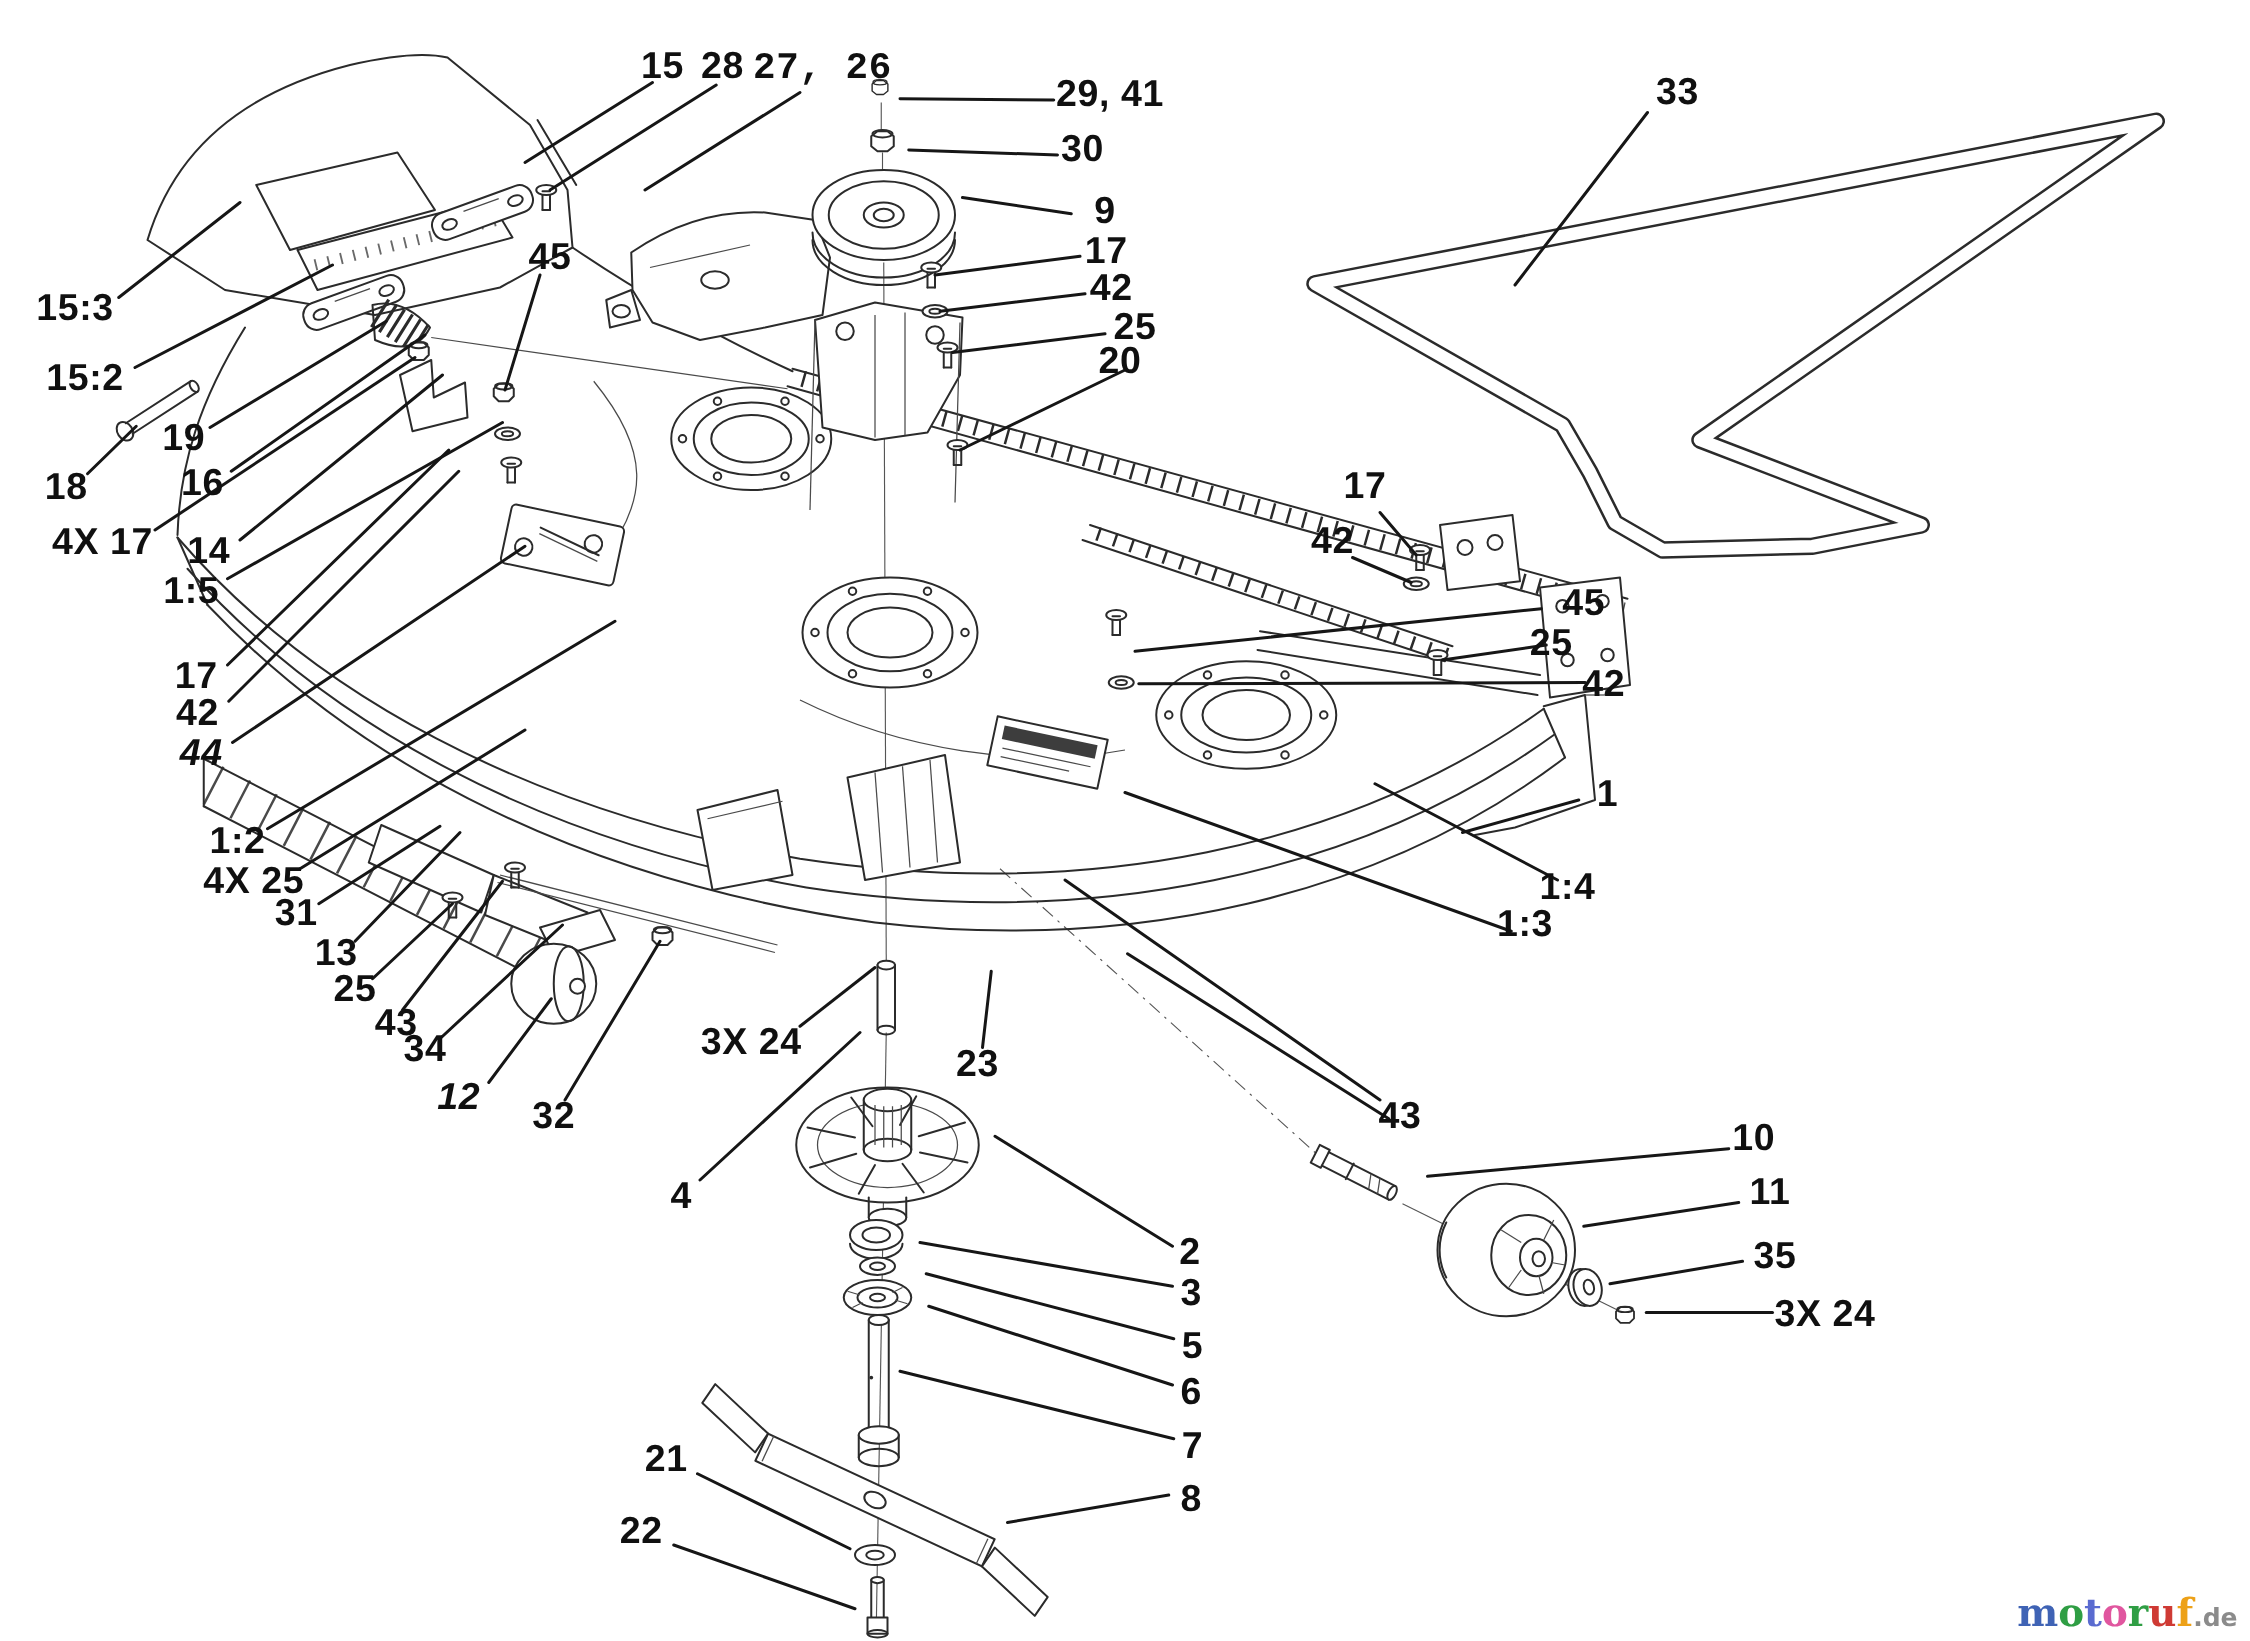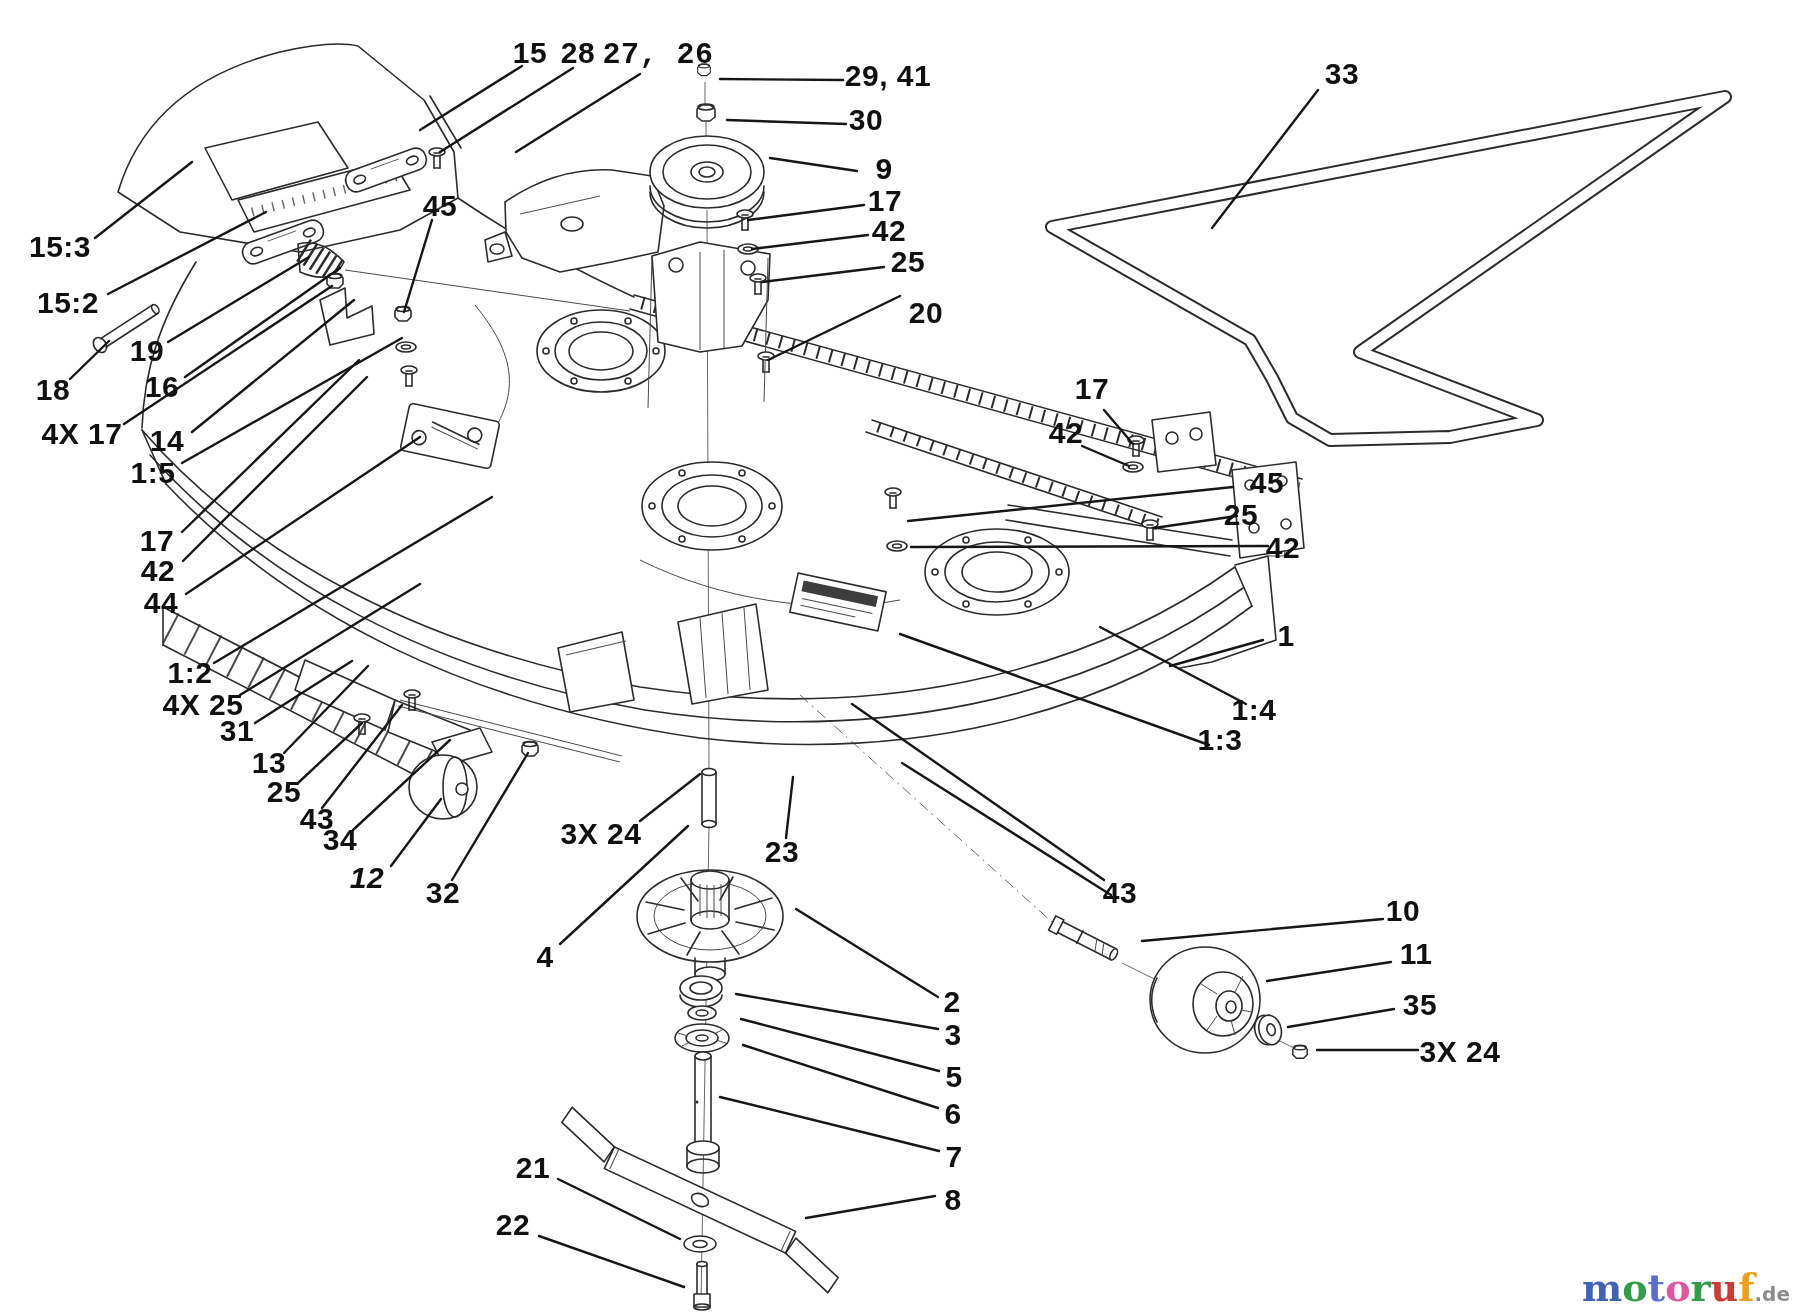--- a/index.html
+++ b/index.html
@@ -8,21 +8,21 @@
   #drawing{position:absolute;left:0;top:0;}
   .ln{fill:none;stroke:#2b2b2b;stroke-width:1.6;stroke-linejoin:round;stroke-linecap:round;}
   .lt{fill:none;stroke:#4a4a4a;stroke-width:1;stroke-linejoin:round;}
   .wf{fill:#ffffff;stroke:#2b2b2b;stroke-width:1.6;stroke-linejoin:round;}
   .ldr{stroke:#161616;stroke-width:2.4;stroke-linecap:round;}
   .hatch{stroke:#2b2b2b;}
   .axis{stroke:#555;stroke-width:0.9;}
   .plabel{position:absolute;transform:translate(-50%,-50%);
           font-weight:700;font-size:30px;color:#101010;letter-spacing:.5px;white-space:nowrap;}
   #wm{position:absolute;right:10px;bottom:6px;user-select:none;}
-  #wm .big{font-family:"DejaVu Serif",serif;font-weight:700;font-size:38px;line-height:1;}
+  #wm .big{font-family:"DejaVu Serif",serif;font-weight:700;font-size:31px;line-height:1;}
   #wm .de{font-family:"DejaVu Sans",sans-serif;font-weight:700;font-size:20px;}
 </style>
 </head>
 <body>
 
 <div id="stage">
 
   <svg id="drawing" width="1800" height="1313" viewBox="0 0 1800 1313">
 
     <g>
@@ -440,34 +440,34 @@
   <div id="labels">
       <div class="plabel" style="left: 530px; top: 53px; color: rgb(16, 16, 16);">15</div>
       <div class="plabel" style="left: 578px; top: 53px; color: rgb(16, 16, 16);">28</div>
       <div class="plabel" style="left: 658px; top: 55px; color: rgb(16, 16, 16); font-family: Liberation Mono, monospace;">27, 26</div>
       <div class="plabel" style="left: 888px; top: 76px; color: rgb(16, 16, 16);">29, 41</div>
       <div class="plabel" style="left: 866px; top: 120px; color: rgb(16, 16, 16);">30</div>
       <div class="plabel" style="left: 884px; top: 169px; color: rgb(16, 16, 16);">9</div>
       <div class="plabel" style="left: 885px; top: 201px; color: rgb(16, 16, 16);">17</div>
       <div class="plabel" style="left: 889px; top: 231px; color: rgb(16, 16, 16);">42</div>
       <div class="plabel" style="left: 908px; top: 262px; color: rgb(16, 16, 16);">25</div>
-      <div class="plabel" style="left: 926px; top: 289px; color: rgb(16, 16, 16); margin-top: 24px;">20</div>
+      <div class="plabel" style="left: 896px; top: 289px; color: rgb(16, 16, 16);">20</div>
       <div class="plabel" style="left: 1342px; top: 74px; color: rgb(16, 16, 16); text-align: center;">33</div>
       <div class="plabel" style="left: 440px; top: 206px; color: rgb(16, 16, 16);">45</div>
       <div class="plabel" style="left: 60px; top: 247px; color: rgb(16, 16, 16);">15:3</div>
       <div class="plabel" style="left: 68px; top: 303px; color: rgb(16, 16, 16);">15:2</div>
       <div class="plabel" style="left: 147px; top: 351px; color: rgb(16, 16, 16);">19</div>
       <div class="plabel" style="left: 162px; top: 387px; color: rgb(16, 16, 16);">16</div>
       <div class="plabel" style="left: 53px; top: 390px; color: rgb(16, 16, 16);">18</div>
       <div class="plabel" style="left: 82px; top: 434px; color: rgb(16, 16, 16);">4X 17</div>
       <div class="plabel" style="left: 167px; top: 441px; color: rgb(16, 16, 16);">14</div>
       <div class="plabel" style="left: 153px; top: 473px; color: rgb(16, 16, 16);">1:5</div>
       <div class="plabel" style="left: 157px; top: 541px; color: rgb(16, 16, 16);">17</div>
       <div class="plabel" style="left: 158px; top: 571px; color: rgb(16, 16, 16);">42</div>
-      <div class="plabel" style="left: 161px; top: 603px; color: rgb(16, 16, 16);">44</div>
+      <div class="plabel" style="left: 161px; top: 603px; color: rgb(16, 16, 16); font-style: italic;">44</div>
       <div class="plabel" style="left: 190px; top: 673px; color: rgb(16, 16, 16);">1:2</div>
       <div class="plabel" style="left: 188px; top: 705px; color: rgb(16, 16, 16); margin-left: 15px;">4X 25</div>
       <div class="plabel" style="left: 237px; top: 731px; color: rgb(16, 16, 16);">31</div>
       <div class="plabel" style="left: 269px; top: 763px; color: rgb(16, 16, 16);">13</div>
       <div class="plabel" style="left: 284px; top: 792px; color: rgb(16, 16, 16);">25</div>
       <div class="plabel" style="left: 317px; top: 819px; color: rgb(16, 16, 16);">43</div>
       <div class="plabel" style="left: 340px; top: 840px; color: rgb(16, 16, 16);">34</div>
       <div class="plabel" style="left: 367px; top: 878px; color: rgb(16, 16, 16); font-style: italic;">12</div>
       <div class="plabel" style="left: 443px; top: 893px; color: rgb(16, 16, 16);">32</div>
       <div class="plabel" style="left: 601px; top: 834px; color: rgb(16, 16, 16);">3X 24</div>

